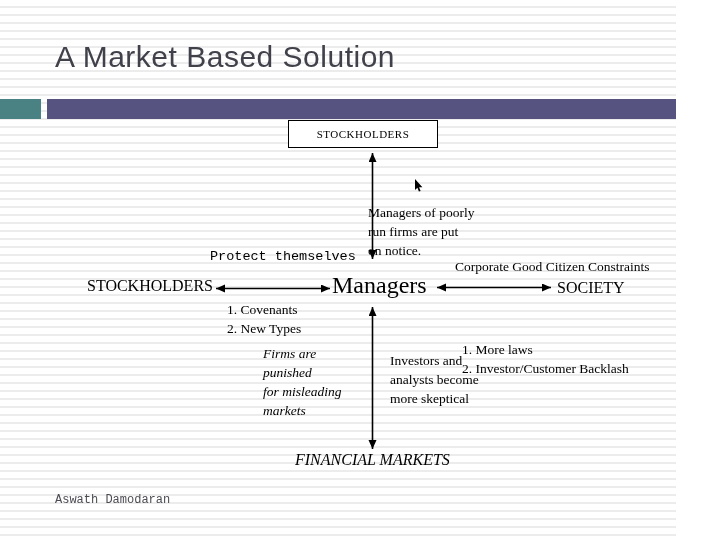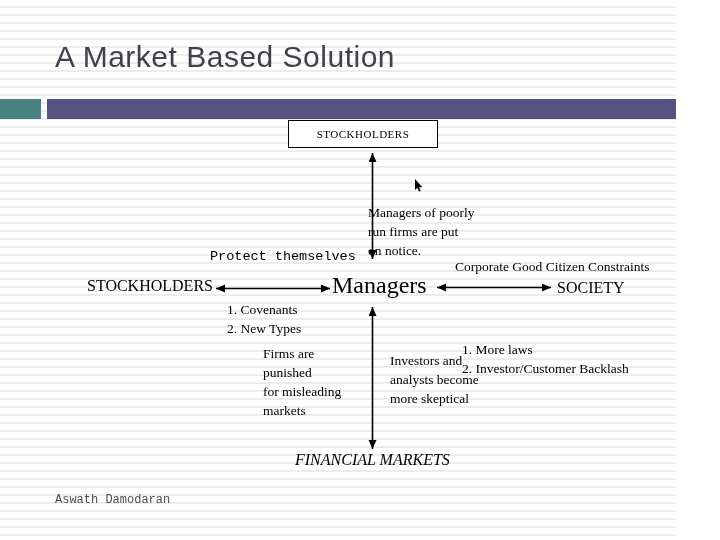--- a/index.html
+++ b/index.html
@@ -88,21 +88,21 @@
 
   <div class="managers-big">Managers</div>
 
   <div class="t" style="left:455px; top:257px; white-space:nowrap;">Corporate Good Citizen Constraints</div>
 
   <div class="caps" style="left:557px; top:279px;">SOCIETY</div>
 
   <div class="t" style="left:462px; top:304px;margin-top:36px;">1. More laws
 2. Investor/Customer Backlash</div>
 
-  <div class="t" style="left:263px; top:344px;">Firms are
+  <div class="t" style="left:263px; top:344px;font-style:italic;">Firms are
 punished
 for misleading
 markets</div>
 
   <div class="t" style="left:390px; top:351px;">Investors and
 analysts become
 more skeptical</div>
 
   <div class="caps" style="left:295px; top:451px;font-style:italic;">FINANCIAL MARKETS</div>
 

